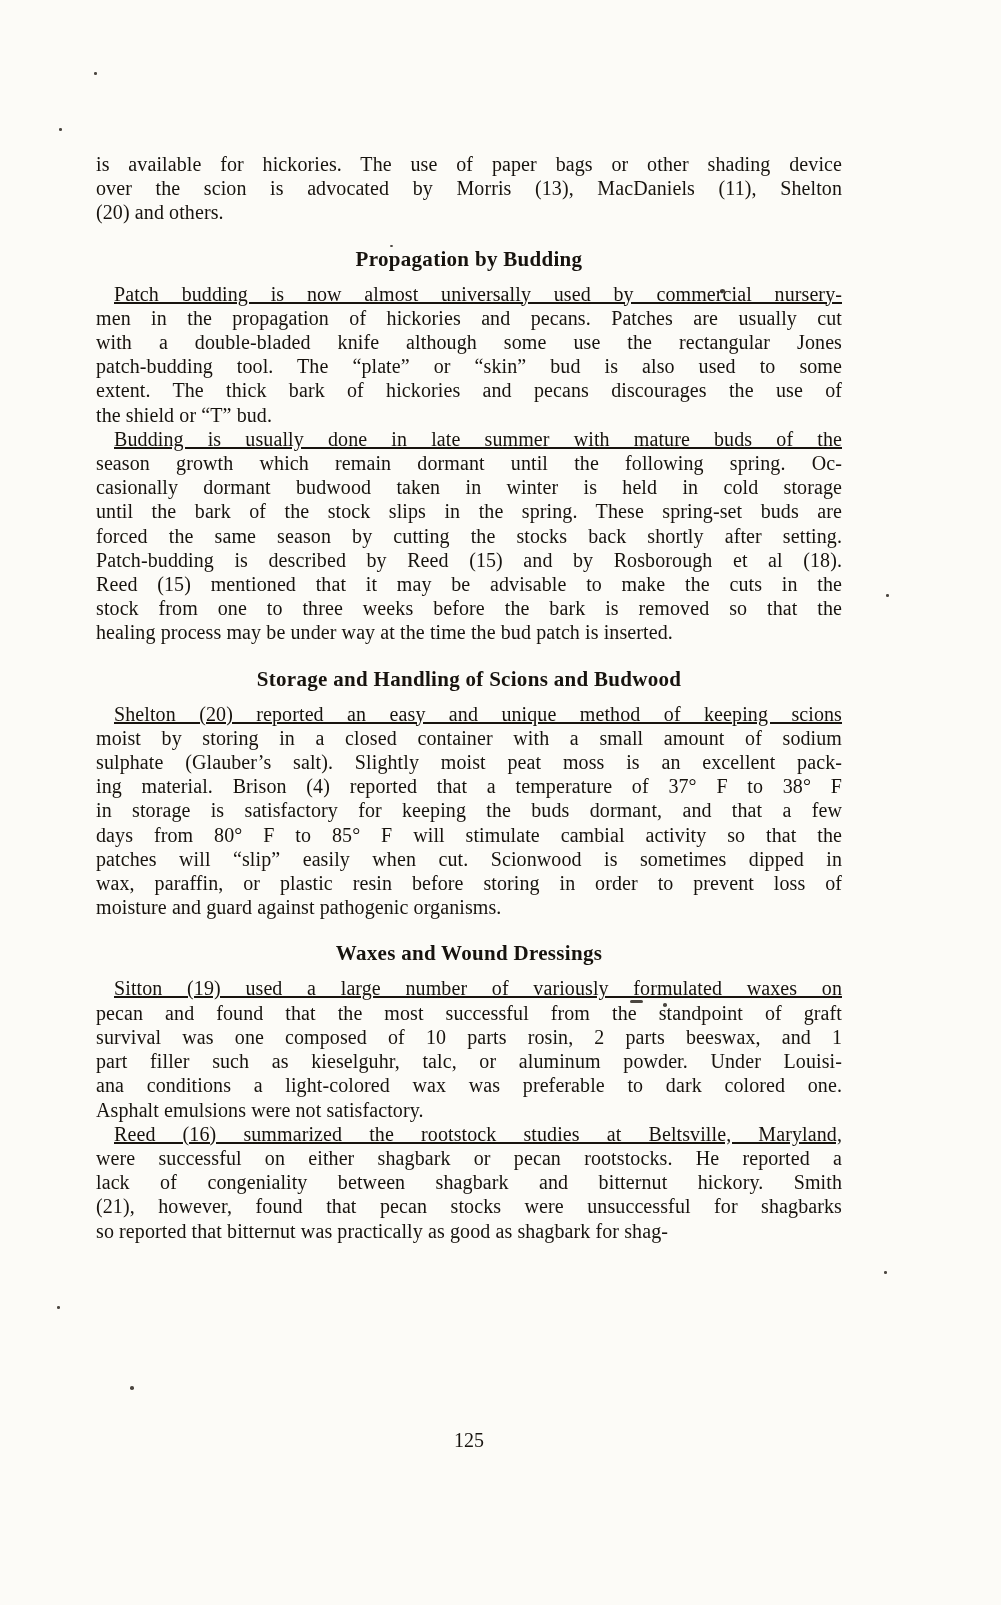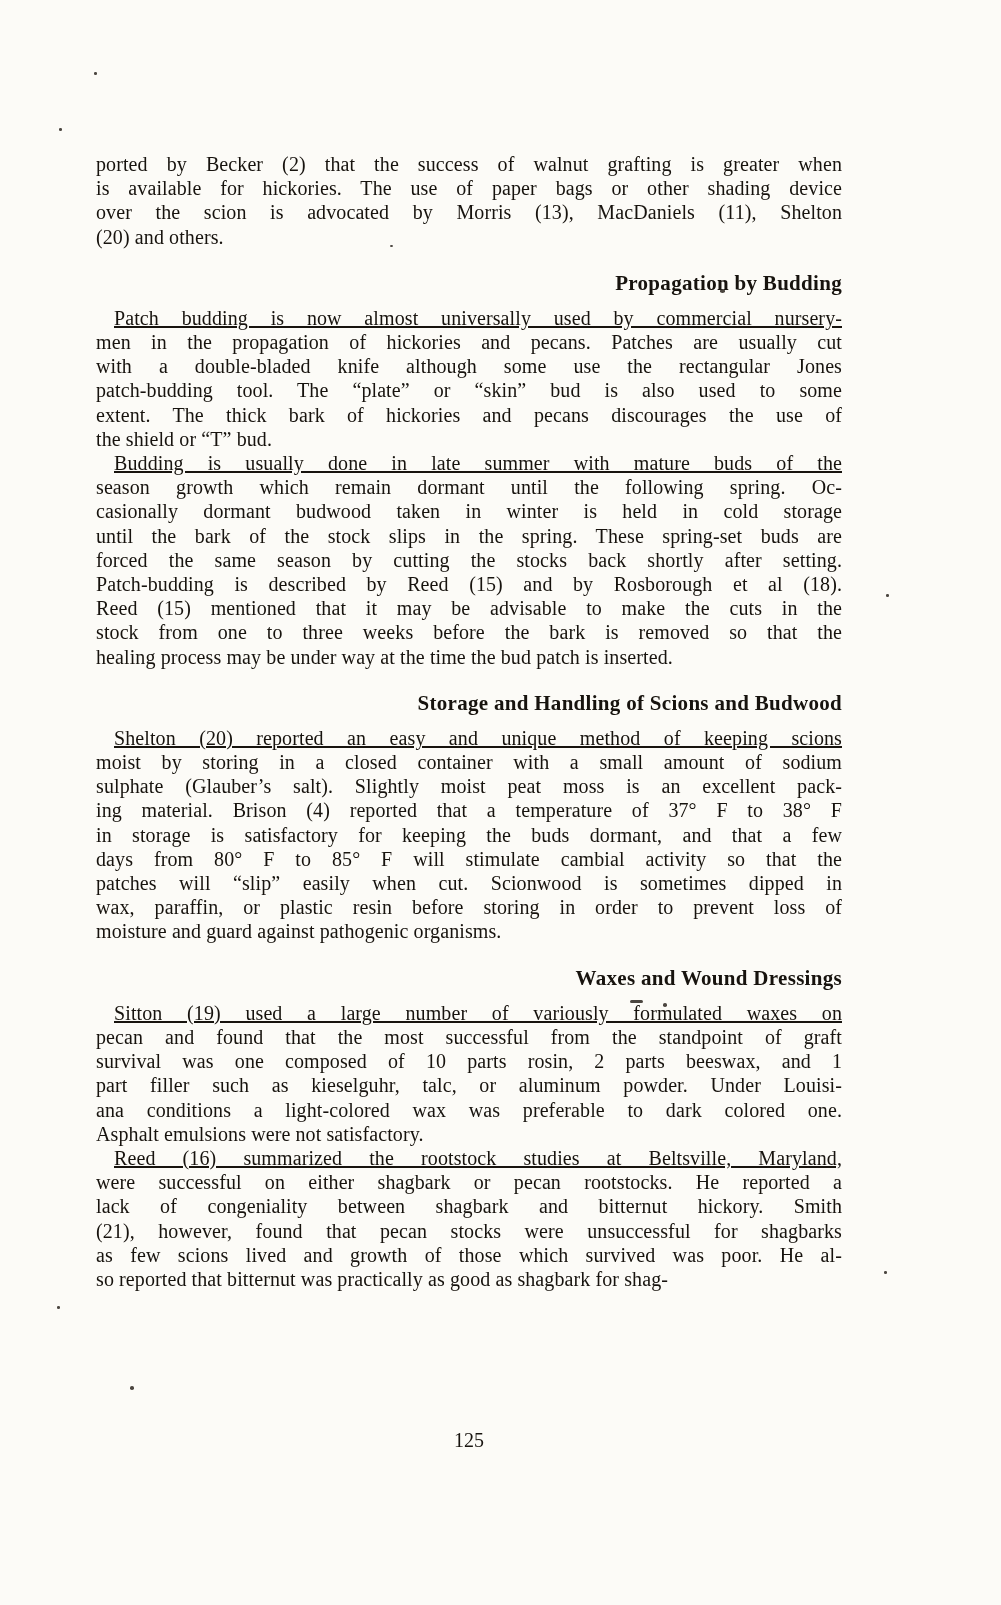--- a/index.html
+++ b/index.html
@@ -33,21 +33,21 @@
     text-align: justify;
     text-align-last: justify;
     white-space: normal;
   }
   .line.last { text-align-last: left; }
   .line.first-indent { text-indent: 18px; text-decoration: underline; }
   .heading {
     font-size: 21px;
     font-weight: 700;
     line-height: 24px;
-    text-align: right;
+    text-align: center;
     letter-spacing: 0.3px;
     margin: 22px 0 11px 0;
   }
   .page-number {
     position: absolute;
     left: 96px;
     width: 746px;
     top: 1408px;
     text-align: center;
     font-size: 20px;
@@ -62,21 +62,20 @@
     opacity: 0.85;
   }
 </style>
 </head>
 <body style="background: rgb(252, 251, 247); color: rgb(23, 19, 14);">
 
 <div class="scan-page">
 
   <div class="text-block">
       <div class="paragraph">
-        <div class="line">ported by Becker (2) that the success of walnut grafting is greater when</div>
         <div class="line">is available for hickories. The use of paper bags or other shading device</div>
         <div class="line">over the scion is advocated by Morris (13), MacDaniels (11), Shelton</div>
         <div class="line last">(20) and others.</div>
       </div>
       <div class="heading">Propagation by Budding</div>
       <div class="paragraph">
         <div class="line first-indent">Patch budding is now almost universally used by commercial nursery-</div>
         <div class="line">men in the propagation of hickories and pecans. Patches are usually cut</div>
         <div class="line">with a double-bladed knife although some use the rectangular Jones</div>
         <div class="line">patch-budding tool. The “plate” or “skin” bud is also used to some</div>
@@ -113,21 +112,20 @@
         <div class="line">survival was one composed of 10 parts rosin, 2 parts beeswax, and 1</div>
         <div class="line">part filler such as kieselguhr, talc, or aluminum powder. Under Louisi-</div>
         <div class="line">ana conditions a light-colored wax was preferable to dark colored one.</div>
         <div class="line last">Asphalt emulsions were not satisfactory.</div>
       </div>
       <div class="paragraph">
         <div class="line first-indent">Reed (16) summarized the rootstock studies at Beltsville, Maryland,</div>
         <div class="line">were successful on either shagbark or pecan rootstocks. He reported a</div>
         <div class="line">lack of congeniality between shagbark and bitternut hickory. Smith</div>
         <div class="line">(21), however, found that pecan stocks were unsuccessful for shagbarks</div>
-        <div class="line">as few scions lived and growth of those which survived was poor. He al-</div>
         <div class="line last">so reported that bitternut was practically as good as shagbark for shag-</div>
       </div>
     </div>
 
   <div class="page-number">125</div>
 
   <div class="speck" style="left:720px;top:289px;width:5px;height:4px;"></div>
   <div class="speck" style="left:630px;top:1000px;width:13px;height:3px;border-radius:2px;"></div>
   <div class="speck" style="left:663px;top:1003px;width:4px;height:4px;"></div>
   <div class="speck" style="left:94px;top:72px;width:3px;height:3px;"></div>

